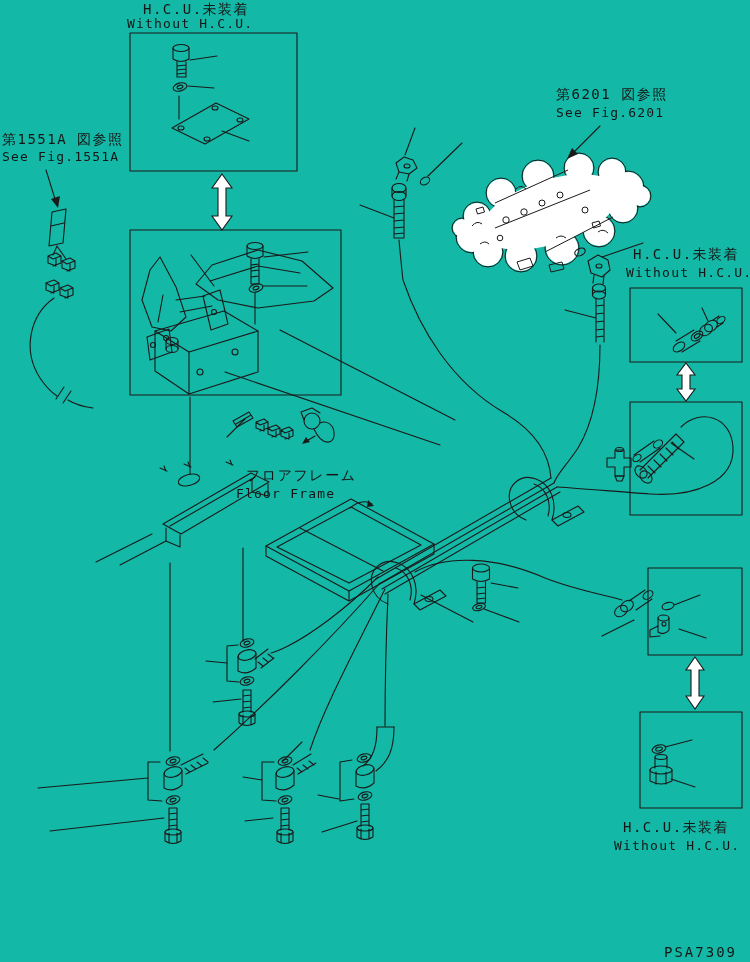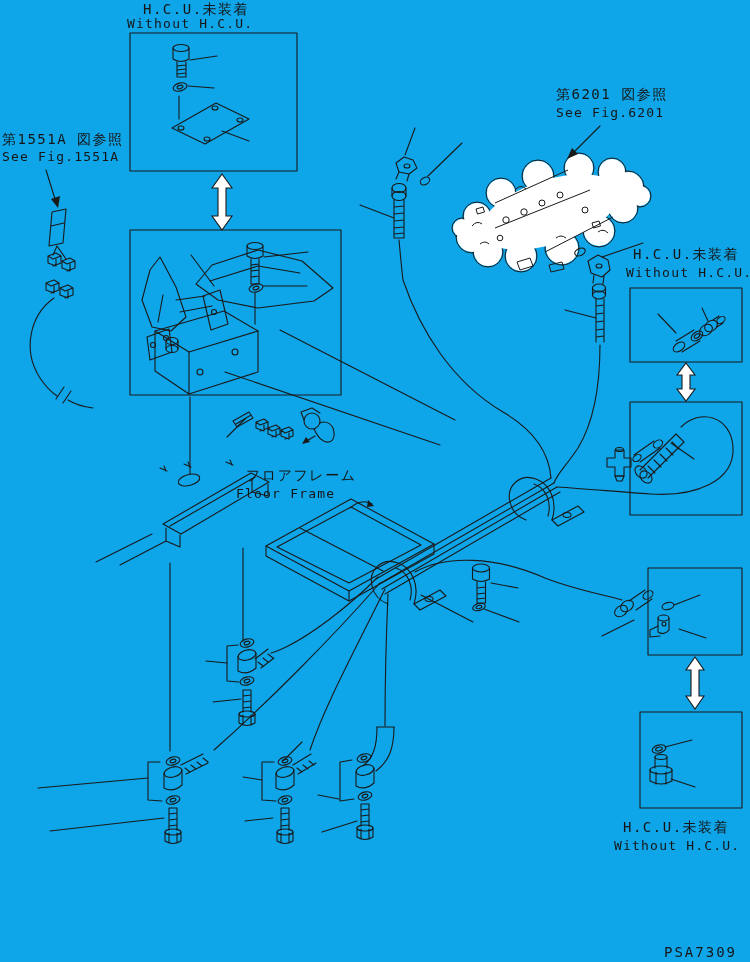--- a/index.html
+++ b/index.html
@@ -1,16 +1,16 @@
 <!DOCTYPE html>
 <html><head>
 <meta charset="utf-8">
 <style>
   html,body{margin:0;padding:0;background:#fff;}
-  .page{position:relative;width:750px;height:962px;background:#0ea5e9;overflow:hidden;
+  .page{position:relative;width:750px;height:962px;background:#14b8a6;overflow:hidden;
         font-family:"DejaVu Sans Mono","DejaVu Sans",monospace;}
   svg{position:absolute;left:0;top:0;}
   svg .ln{fill:none;stroke:#1a1a1a;stroke-width:1.1;stroke-linecap:round;stroke-linejoin:round;}
   svg .thin{fill:none;stroke:#1a1a1a;stroke-width:1;}
   svg .wln{fill:#ffffff;stroke:#1a1a1a;stroke-width:1.1;}
   svg .wfill{fill:#ffffff;stroke:none;}
   svg .solid{fill:#1a1a1a;stroke:none;}
   svg text{stroke:none;fill:#161616;}
   .jp{font-size:14px;letter-spacing:1.5px;}
   .en{font-size:13px;letter-spacing:1.2px;}

